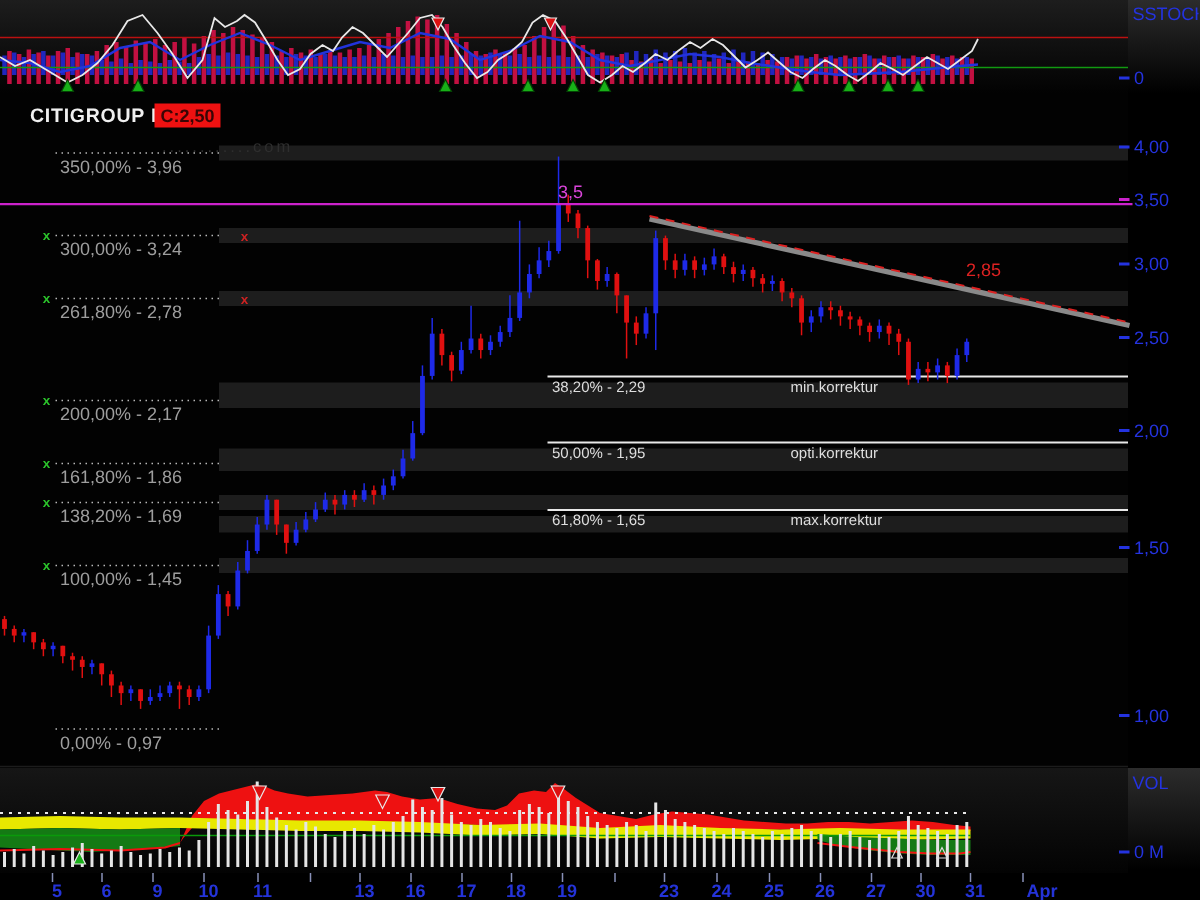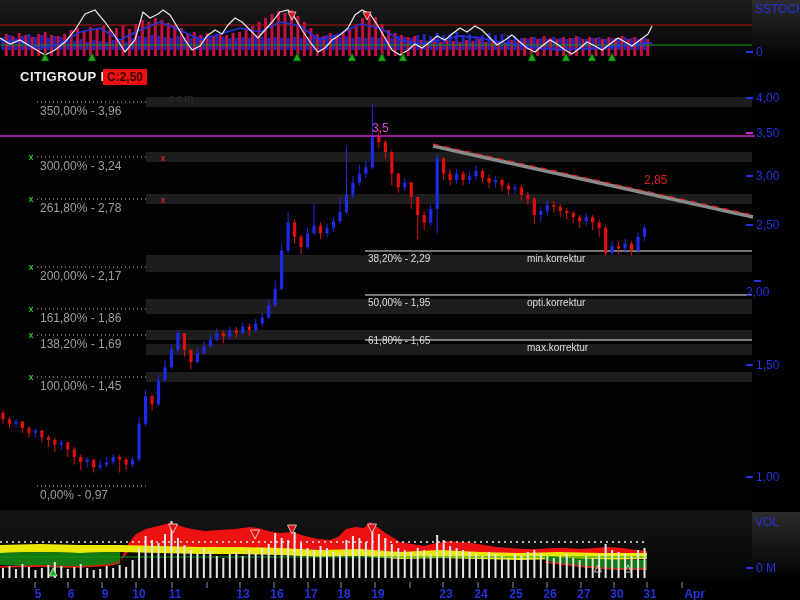--- a/index.html
+++ b/index.html
@@ -669,21 +669,21 @@
         <span>3,50</span>
       </div>
       <div class="lbl ax" style="left: 746px; top: 169px;">
         <span class="tick" style="background: rgb(36, 51, 224);"></span>
         <span>3,00</span>
       </div>
       <div class="lbl ax" style="left: 746px; top: 218px;">
         <span class="tick" style="background: rgb(36, 51, 224);"></span>
         <span>2,50</span>
       </div>
-      <div class="lbl ax" style="left: 746px; top: 280px; flex-direction: column;">
+      <div class="lbl ax" style="left: 746px; top: 280px;">
         <span class="tick" style="background: rgb(36, 51, 224);"></span>
         <span>2,00</span>
       </div>
       <div class="lbl ax" style="left: 746px; top: 358px;">
         <span class="tick" style="background: rgb(36, 51, 224);"></span>
         <span>1,50</span>
       </div>
       <div class="lbl ax" style="left: 746px; top: 470px;">
         <span class="tick" style="background: rgb(36, 51, 224);"></span>
         <span>1,00</span>
@@ -697,21 +697,21 @@
       <div class="lbl fib-lbl" style="left: 40px; top: 311px;">161,80% - 1,86</div>
       <div class="lbl fib-lbl" style="left: 40px; top: 337px;">138,20% - 1,69</div>
       <div class="lbl fib-lbl" style="left: 40px; top: 379px;">100,00% - 1,45</div>
       <div class="lbl fib-lbl" style="left: 40px; top: 488px;">0,00% - 0,97</div>
     </div>
   <div id="kor-labels">
       <div class="lbl kor-lbl" style="left: 368px; top: 253px;">38,20% - 2,29</div>
       <div class="lbl kor-lbl" style="left: 527px; top: 253px;">min.korrektur</div>
       <div class="lbl kor-lbl" style="left: 368px; top: 297px;">50,00% - 1,95</div>
       <div class="lbl kor-lbl" style="left: 527px; top: 297px;">opti.korrektur</div>
-      <div class="lbl kor-lbl" style="left: 368px; top: 335px;">61,80% - 1,65</div>
+      <div class="lbl kor-lbl" style="left: 368px; top: 342px;">61,80% - 1,65</div>
       <div class="lbl kor-lbl" style="left: 527px; top: 342px;">max.korrektur</div>
     </div>
   <div id="x-labels">
       <div class="lbl xax" style="top: 587px; width: 40px; text-align: center; left: 18px;">5</div>
       <div class="lbl xax" style="top: 587px; width: 40px; text-align: center; left: 51px;">6</div>
       <div class="lbl xax" style="top: 587px; width: 40px; text-align: center; left: 85px;">9</div>
       <div class="lbl xax" style="top: 587px; width: 40px; text-align: center; left: 119px;">10</div>
       <div class="lbl xax" style="top: 587px; width: 40px; text-align: center; left: 155px;">11</div>
       <div class="lbl xax" style="top: 621px; width: 40px; text-align: right; left: 190px;">12</div>
       <div class="lbl xax" style="top: 587px; width: 40px; text-align: center; left: 223px;">13</div>

